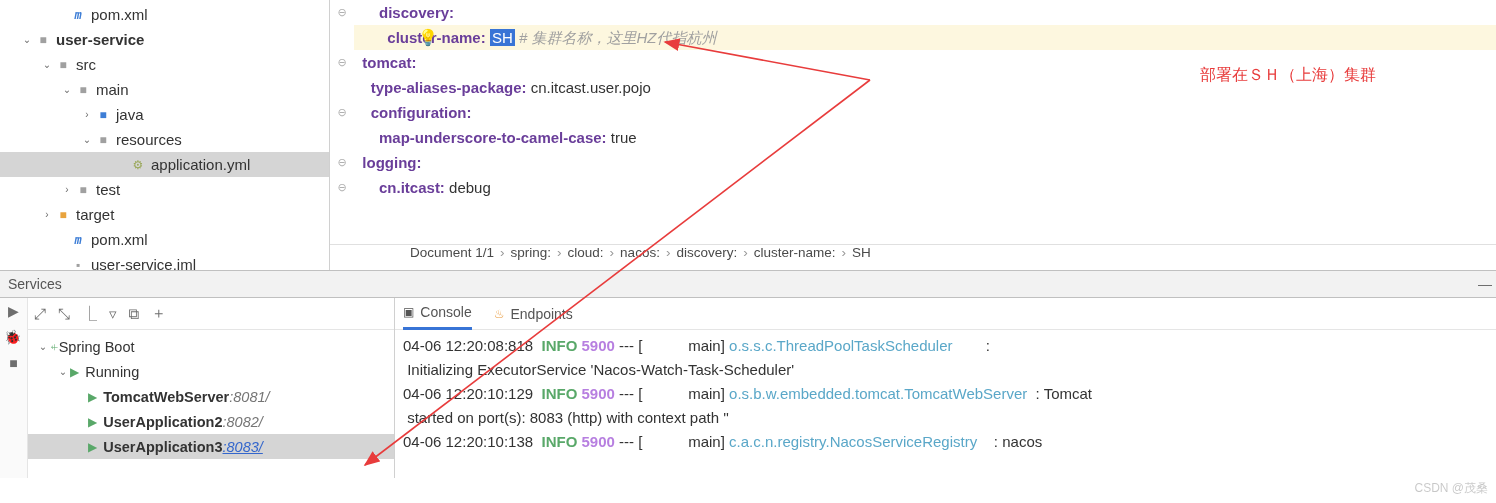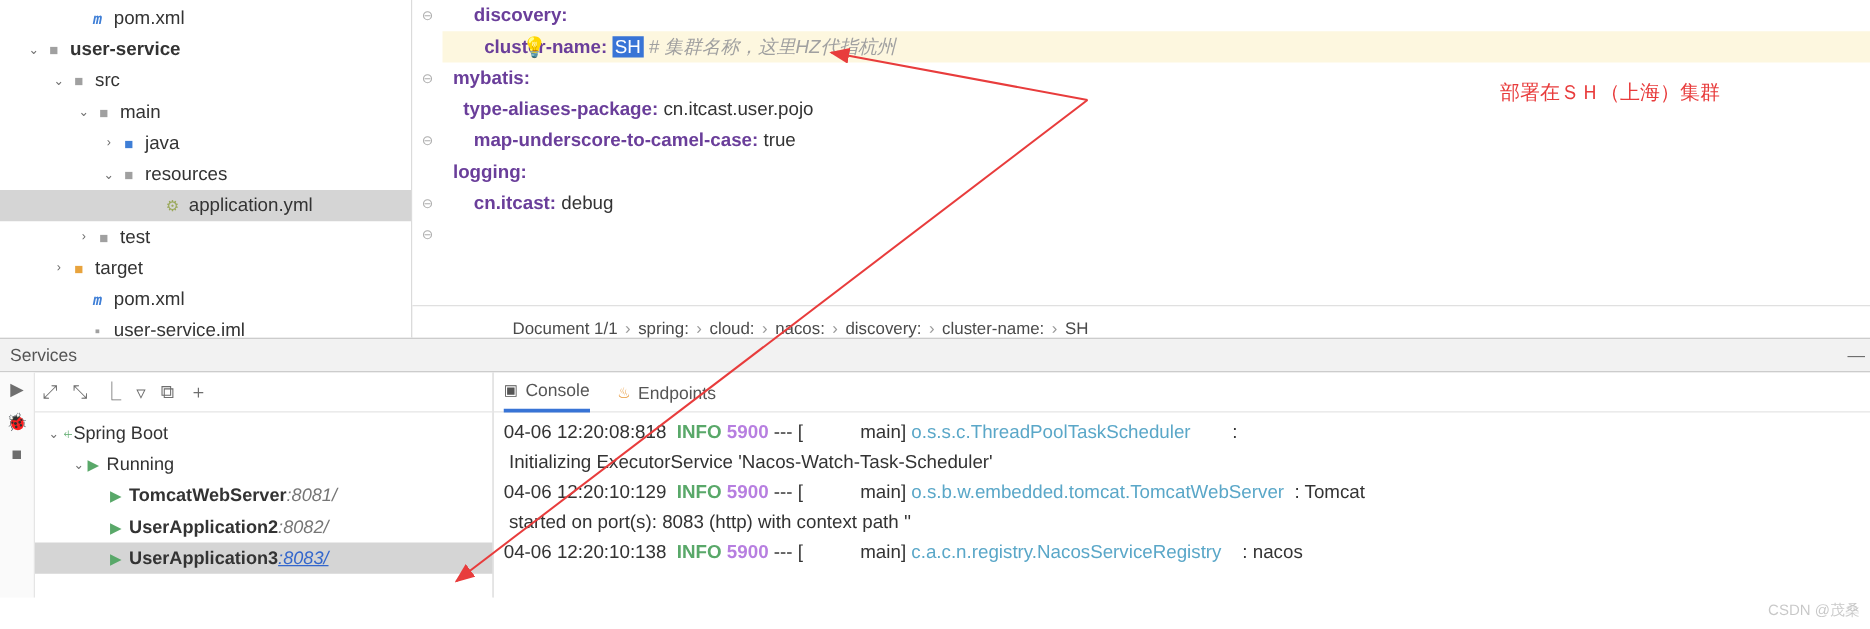--- a/index.html
+++ b/index.html
@@ -29,21 +29,21 @@
 .cl.hl { background: #fdf7df; }
 .k { color: #6a3e9a; font-weight: 600; }
 .v { color: #333; }
 .val-sel { background: #3874d6; color: #fff; padding: 0 2px; }
 .cm { color: #a0a0a0; font-style: italic; }
 .bulb { position: absolute; left: 88px; top: 28px; color: #e8a33d; font-size: 16px; }
 
 .annot { position: absolute; left: 870px; top: 63px; color: #e83c3c; font-size: 16px; line-height: 24px; }
 .arrow1 { position: absolute; pointer-events: none; }
 
-.breadcrumb { height: 26px; border-top: 1px solid #e0e0e0; display: flex; align-items: flex-end; font-size: 13.5px; color: #4a4a4a; padding-left: 80px; gap: 6px; }
+.breadcrumb { height: 26px; border-top: 1px solid #e0e0e0; display: flex; align-items: flex-start; font-size: 13.5px; color: #4a4a4a; padding-left: 80px; gap: 6px; }
 .breadcrumb .bc-sep { color: #999; }
 
 .services-bar { height: 28px; border-top: 1px solid #c0c0c0; border-bottom: 1px solid #c0c0c0; background: #f2f2f2; display: flex; align-items: center; padding-left: 8px; font-size: 14px; font-weight: 500; color: #555; }
 .services-bar .sp { flex: 1; }
 .services-bar .act { width: 22px; color: #6e6e6e; text-align: center; }
 
 .bottom { display: flex; height: 180px; }
 .svc-left { width: 395px; border-right: 1px solid #d0d0d0; background: #fff; display: flex; }
 .svc-toolstrip { width: 28px; border-right: 1px solid #e5e5e5; background: #fafafa; }
 .svc-toolstrip .tb { height: 26px; display: flex; align-items: center; justify-content: center; color: #6e6e6e; font-size: 14px; }
@@ -142,22 +142,23 @@
           <div class="fc"></div>
           <div class="fc">⊖</div>
           <div class="fc"></div>
           <div class="fc">⊖</div>
           <div class="fc">⊖</div>
           <div class="fc"></div>
         </div>
       <div class="code" id="code">
           <div class="cl">      <span class="k">discovery:</span></div>
           <div class="cl hl">        <span class="k">cluster-name:</span> <span class="val-sel">SH</span><span class="cm"> # 集群名称，这里HZ代指杭州</span></div>
-          <div class="cl">  <span class="k">mybatis:</span></div>
+          <div class="cl">  <span class="k">tomcat:</span></div>
           <div class="cl">    <span class="k">type-aliases-package:</span><span class="v"> cn.itcast.user.pojo</span></div>
+          <div class="cl">    <span class="k">configuration:</span></div>
           <div class="cl">      <span class="k">map-underscore-to-camel-case:</span><span class="v"> true</span></div>
           <div class="cl">  <span class="k">logging:</span></div>
           <div class="cl">      <span class="k">cn.itcast:</span><span class="v"> debug</span></div>
         </div>
       <span class="bulb">💡</span>
 
       <div class="annot">
         <div>部署在ＳＨ（上海）集群</div>
       </div>
       <svg class="arrow1" style="left:0;top:0" width="900" height="470">

